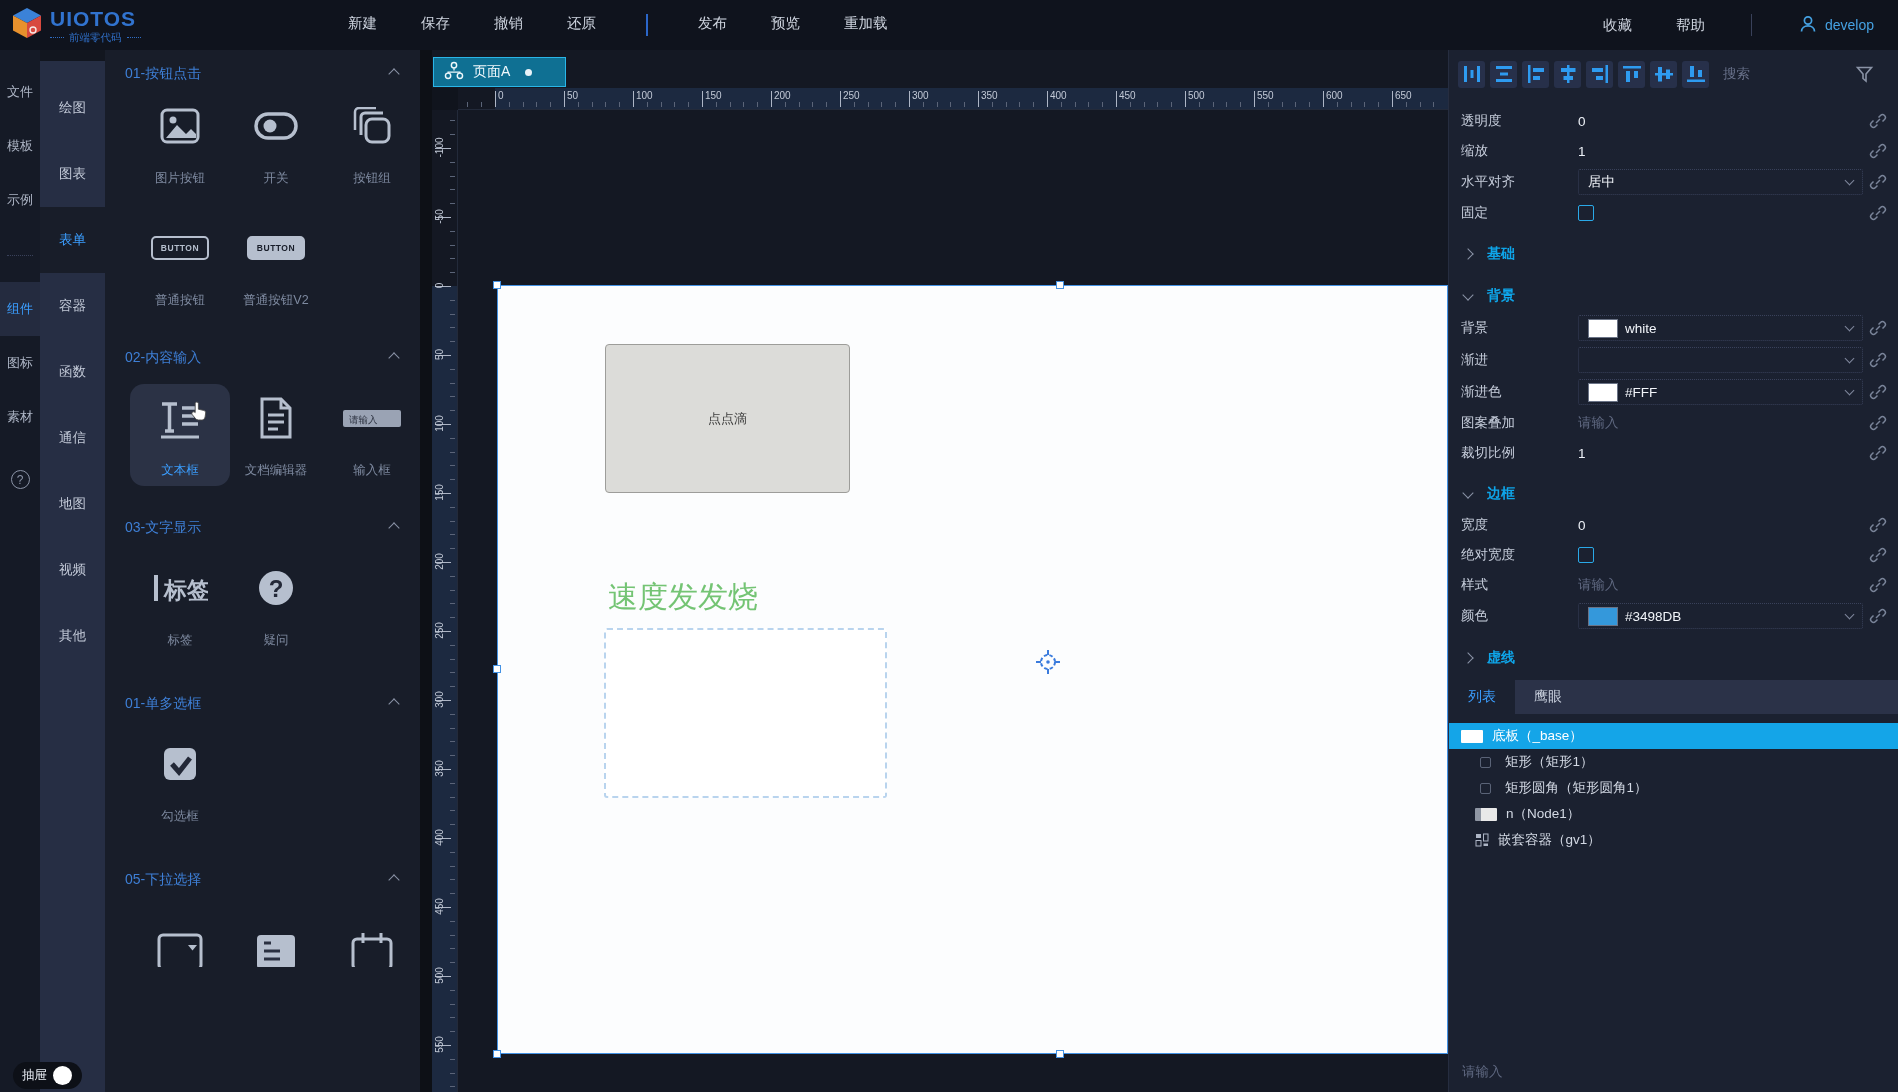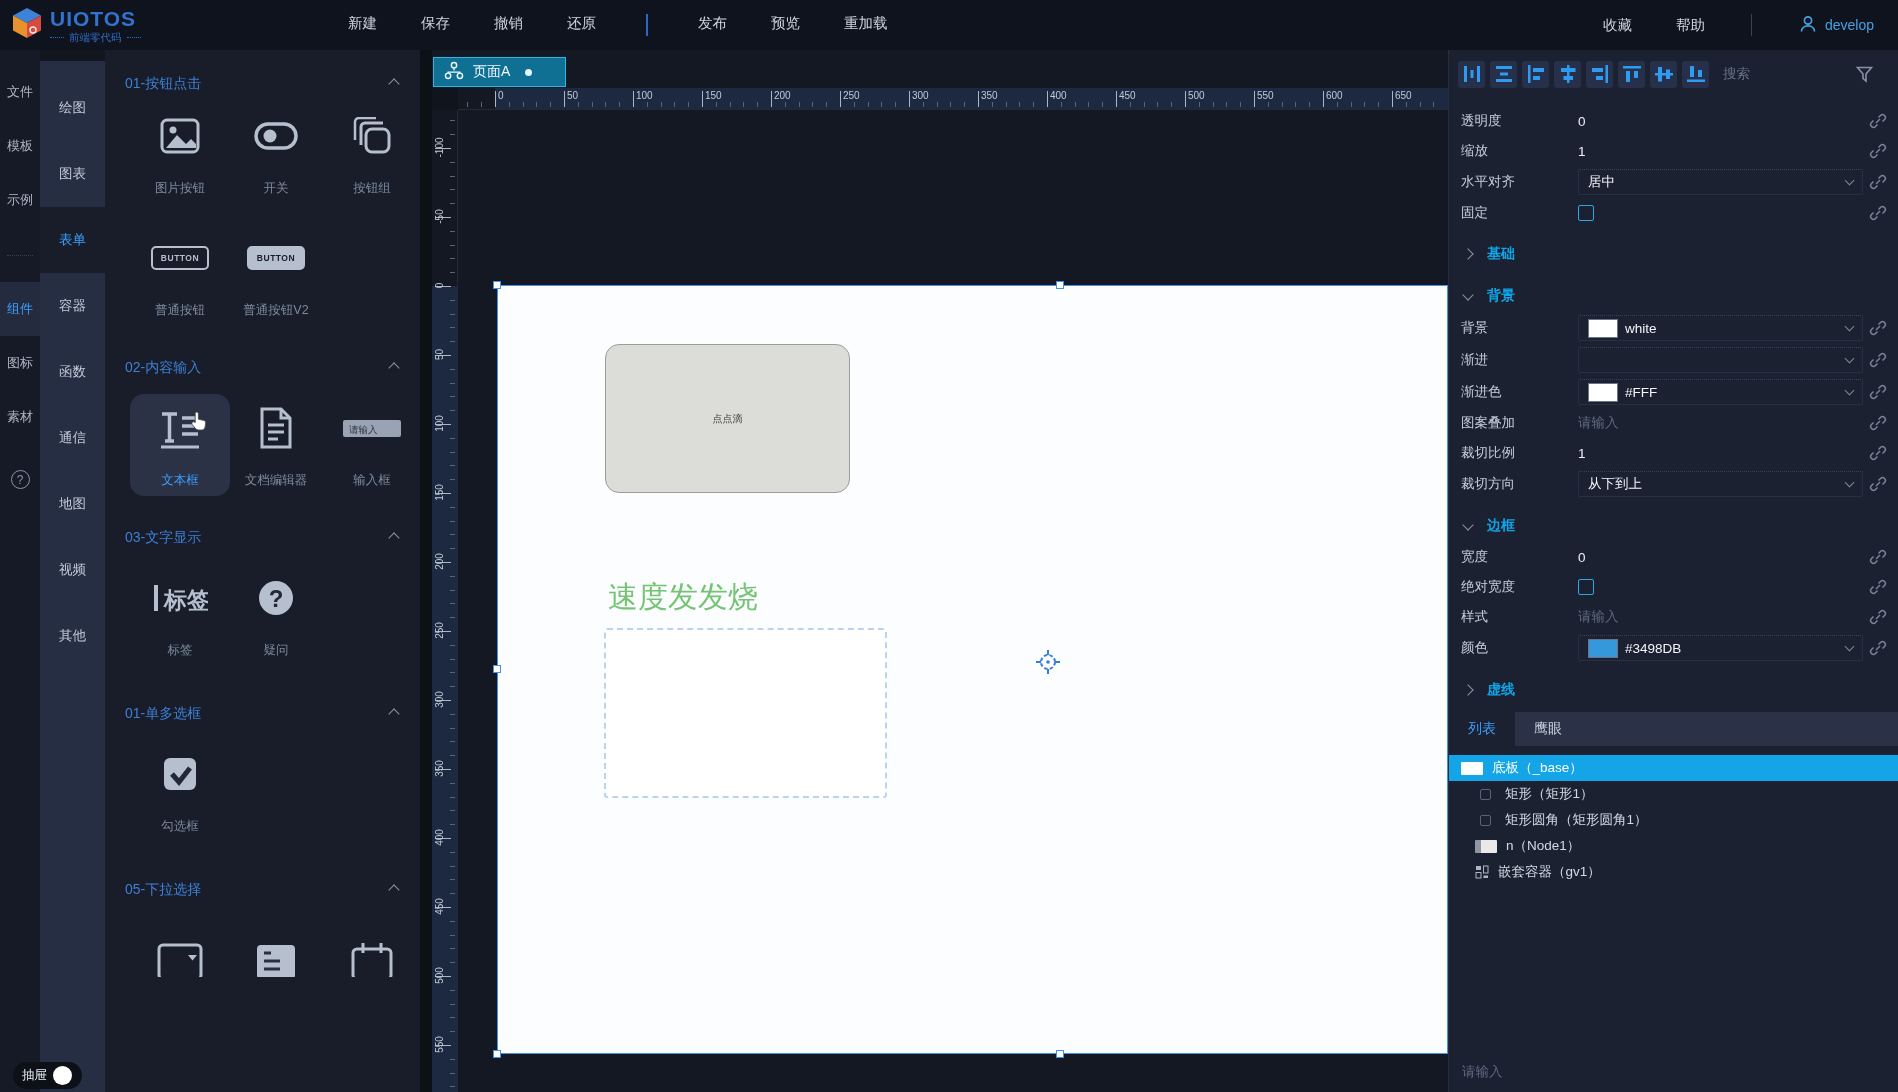--- a/index.html
+++ b/index.html
@@ -87,22 +87,22 @@
   .tick-h .num { position:absolute; left:3px; top:-1px; font-size:10px; color:#c2c9d6; }
   .tick-v { position:absolute; height:1px; background:#5b6478; right:2px; width:5px; }
   .tick-v.major { background:#aeb6c6; left:3px; width:16px; }
   .tick-v .num { position:absolute; top:-6px; left:-13px; width:34px; text-align:center;
     transform:rotate(-90deg); font-size:10px; color:#c2c9d6; }
   .page { position:absolute; left:65px; top:235px; width:951px; height:769px; background:#fcfdfe; }
   .sel-outline { position:absolute; left:65px; top:235px; width:951px; height:769px;
     border:1px solid #4492e4; pointer-events:none; }
   .handle { position:absolute; width:8px; height:8px; background:#fff; border:1px solid #4492e4; z-index:12; }
   .pg-button { position:absolute; left:108px; top:59px; width:245px; height:149px; background:#dcdcd9;
-    border:1px solid #9d9d9a; border-radius:14px; display:flex; align-items:center; justify-content:center;
-    font-size:10px; color:#3c3c3c; cursor:pointer; }
+    border:1px solid #9d9d9a; border-radius:4px; display:flex; align-items:center; justify-content:center;
+    font-size:13px; color:#3c3c3c; cursor:pointer; }
   .pg-heading { position:absolute; left:111px; top:295px; font-size:30px; line-height:34px; }
   .pg-inputbox { position:absolute; left:107px; top:343px; width:283px; height:170px; background:#fff;
     border:2px dashed #b9d4ee; border-radius:3px; cursor:text; }
   .pg-cross { position:absolute; left:536px; top:362px; }
 
   
   .inspector { position:absolute; left:1448px; top:50px; width:450px; height:1042px;
     background:#1b2130; border-left:1px solid #262d40; z-index:25; }
   .insp-toolbar { height:48px; display:flex; align-items:center; padding:0 24px 0 9px; gap:5px; }
   .align-btn { width:27px; height:27px; background:#27304a; border-radius:3px;
@@ -212,21 +212,21 @@
       <div class="cat-item">视频</div>
       <div class="cat-item">其他</div>
     </aside>
 
   <div class="drawer-pill">
     <span>抽屉</span>
     <span class="drawer-knob"></span>
   </div>
 
   <section class="comp-panel" id="comp-panel">
-      <div class="comp-header" style="margin-top: 10px;">
+      <div class="comp-header" style="">
         <span class="t">01-按钮点击</span>
         <span class="chev up"></span>
       </div>
       <div class="comp-grid" style="margin-top: 16px;">
         <div class="comp-item">
           <div class="ic">
             <span style="display: flex;">
               <svg width="40" height="36">
                 <rect x="2" y="2" width="36" height="32" rx="5" fill="none" stroke="#b6bfce" stroke-width="3"></rect>
                 <circle cx="13" cy="12" r="3.5" fill="#b6bfce"></circle>
@@ -863,36 +863,20 @@
           <span class="ilink">
             <span style="display: flex;">
               <svg width="18" height="18" viewBox="0 0 18 18">
                 <path d="M7 11l4-4" stroke="#7a8499" stroke-width="1.5"></path>
                 <path d="M8.5 12.5l-2 2a2.8 2.8 0 0 1-4-4l2-2" fill="none" stroke="#7a8499" stroke-width="1.5"></path>
                 <path d="M9.5 5.5l2-2a2.8 2.8 0 0 1 4 4l-2 2" fill="none" stroke="#7a8499" stroke-width="1.5"></path>
               </svg>
             </span>
           </span>
         </div>
-        <div class="irow h32">
-          <span class="lbl">裁切方向</span>
-          <div class="sel-box">
-            <span class="val">从下到上</span>
-            <span class="chev down" style="border-color: rgb(127, 135, 156);"></span>
-          </div>
-          <span class="ilink">
-            <span style="display: flex;">
-              <svg width="18" height="18" viewBox="0 0 18 18">
-                <path d="M7 11l4-4" stroke="#7a8499" stroke-width="1.5"></path>
-                <path d="M8.5 12.5l-2 2a2.8 2.8 0 0 1-4-4l2-2" fill="none" stroke="#7a8499" stroke-width="1.5"></path>
-                <path d="M9.5 5.5l2-2a2.8 2.8 0 0 1 4 4l-2 2" fill="none" stroke="#7a8499" stroke-width="1.5"></path>
-              </svg>
-            </span>
-          </span>
-        </div>
         <div class="isec">
           <span class="chev down"></span>
           <span>边框</span>
         </div>
         <div class="irow">
           <span class="lbl">宽度</span>
           <span class="val">0</span>
           <span class="ilink">
             <span style="display: flex;">
               <svg width="18" height="18" viewBox="0 0 18 18">

